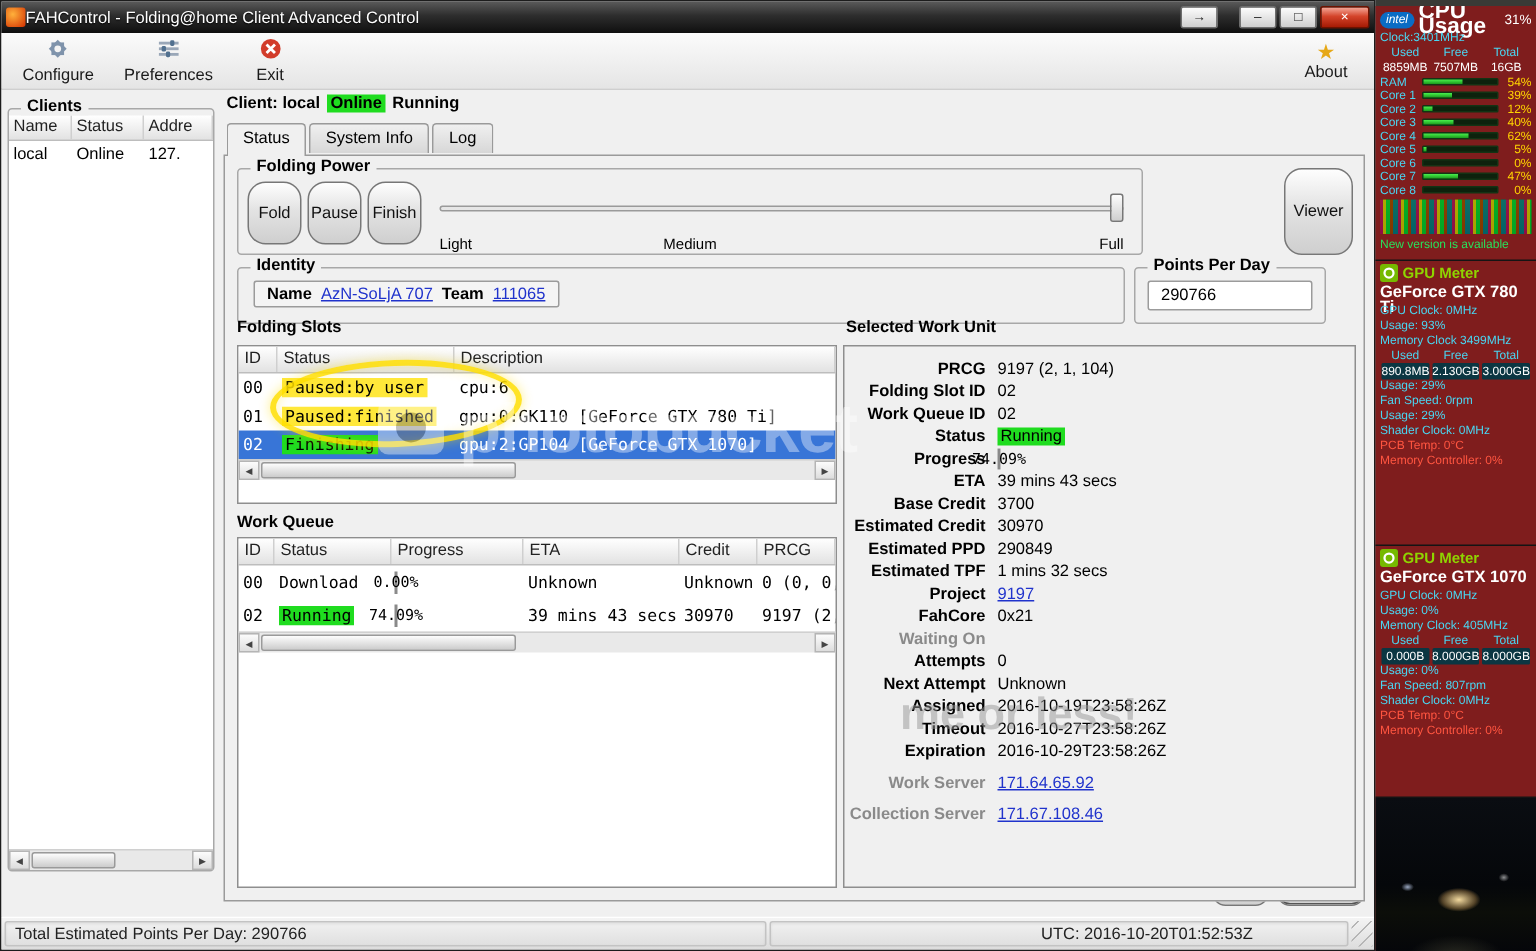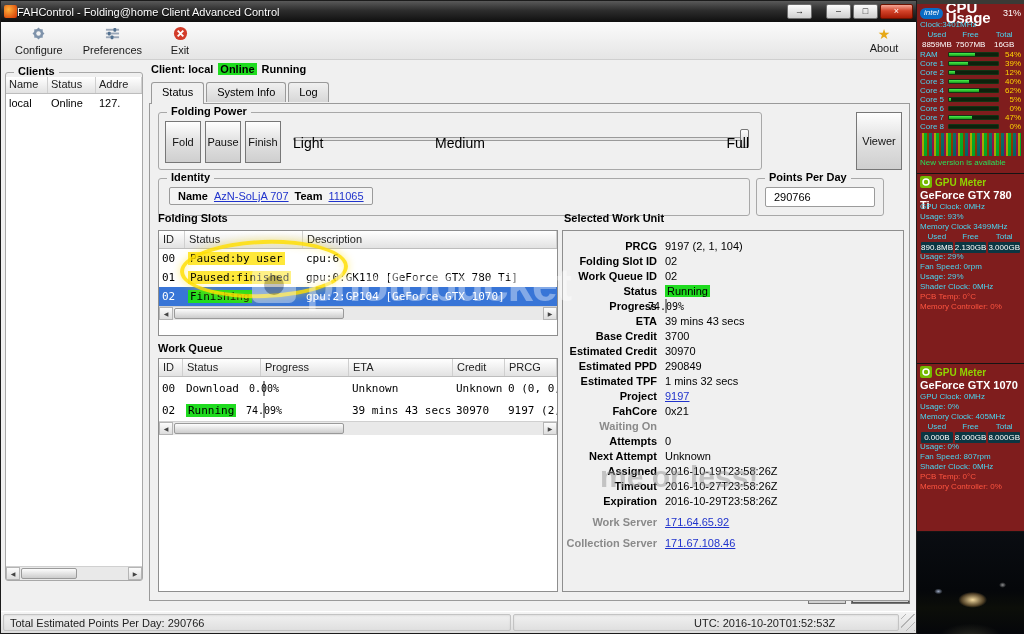--- a/index.html
+++ b/index.html
@@ -21,21 +21,21 @@
   .toolbar .spacer{flex:1}
   .star{font-size:14px;line-height:13px;color:#e6a817}
 
   .content{flex:1;position:relative;background:#f0f0f0}
 
   
   .gbox{position:absolute;border:1px solid #a8a8a8;border-radius:3px}
   .legend{position:absolute;top:-8px;left:8px;background:#f0f0f0;padding:0 4px;font-weight:bold;white-space:nowrap}
   .sect-label{position:absolute;font-weight:bold}
 
-  .btn{display:flex;align-items:center;justify-content:center;border:1px solid #777;border-radius:0;background:linear-gradient(#fefefe,#e3e3e3 45%,#cfcfcf);font-size:11px;color:#111;cursor:default}
+  .btn{display:flex;align-items:center;justify-content:center;border:1px solid #777;border-radius:12px;background:linear-gradient(#fefefe,#e3e3e3 45%,#cfcfcf);font-size:11px;color:#111;cursor:default}
   .inset{border:1px solid #9b9b9b;background:#fff;display:inline-flex;align-items:center;gap:6px;padding:2px 8px;border-radius:2px}
   .link{color:#2033cc;text-decoration:underline;cursor:pointer}
   .chip-y{background:#ffe83a;color:#000;padding:0 2px}
   .chip-g{background:#1fdc1f;color:#000;padding:0 2px}
 
   
   .clients-box{position:absolute;left:4px;top:12px;width:138px;bottom:30px;border:1px solid #a8a8a8;border-radius:3px;background:#f0f0f0;display:flex;flex-direction:column}
   .clients-head{display:flex;flex:0 0 17px;background:linear-gradient(#fff,#e2e2e2);border-bottom:1px solid #bdbdbd;margin-top:4px}
   .clients-head .th{font-size:11px;padding:1px 3px;border-right:1px solid #cfcfcf;overflow:hidden;white-space:nowrap}
   .c-name{width:42px}.c-status{width:48px}.c-addr{flex:1}
@@ -57,21 +57,21 @@
   .client-hdr{position:absolute;left:2px;top:3px;font-weight:bold;display:flex;gap:5px;align-items:center}
   .tabs{position:absolute;left:2px;top:22px;height:21px;display:flex;gap:2px}
   .tab{padding:3px 10px 0;border:1px solid #9a9a9a;border-bottom:none;border-radius:3px 3px 0 0;background:linear-gradient(#f0f0f0,#d7d7d7);height:20px;font-size:11px}
   .tab.active{background:#f0f0f0;height:22px;position:relative;z-index:3;font-weight:normal}
   .tabpanel{position:absolute;left:0;top:43px;right:2px;bottom:10px;border:1px solid #9a9a9a;background:#f0f0f0;z-index:1}
 
   
   .fp-btn{position:absolute;top:8px;width:36px;height:42px}
   .slider-track{position:absolute;left:134px;right:12px;top:24px;height:4px;border:1px solid #9a9a9a;background:#e6e6e6;border-radius:2px}
   .slider-thumb{position:absolute;right:12px;top:16px;width:9px;height:19px;background:linear-gradient(#fdfdfd,#cfcfcf);border:1px solid #777;border-radius:2px}
-  .sl-label{position:absolute;bottom:18px;font-size:14px}
+  .sl-label{position:absolute;bottom:0;font-size:10px}
 
   
   .table{position:absolute;border:1px solid #8e8e8e;background:#fff;display:flex;flex-direction:column;overflow:hidden}
   .thead{display:flex;flex:0 0 18px;background:linear-gradient(#fff,#e2e2e2);border-bottom:1px solid #bdbdbd}
   .th{padding:2px 4px;border-right:1px solid #cfcfcf;font-size:11px;color:#222;white-space:nowrap;overflow:hidden}
   .trow{display:flex;align-items:center;font-family:"DejaVu Sans Mono",monospace;font-size:11px;flex:0 0 19px}
   .trow .td{padding:0 3px;white-space:nowrap;overflow:hidden}
   .trow.sel{background:#3875d7;color:#fff}
   .s1{width:26px}.s2{width:118px}.s3{flex:1}
   .q1{width:24px}.q2{width:78px}.q3{width:88px}.q4{width:104px}.q5{width:52px}.q6{flex:1}

